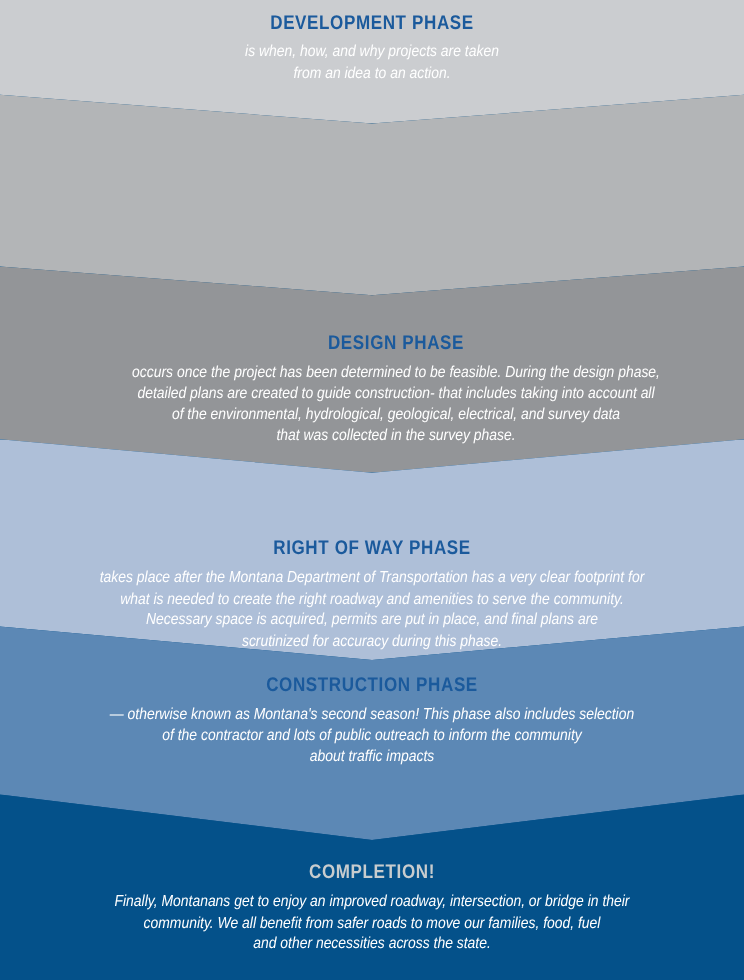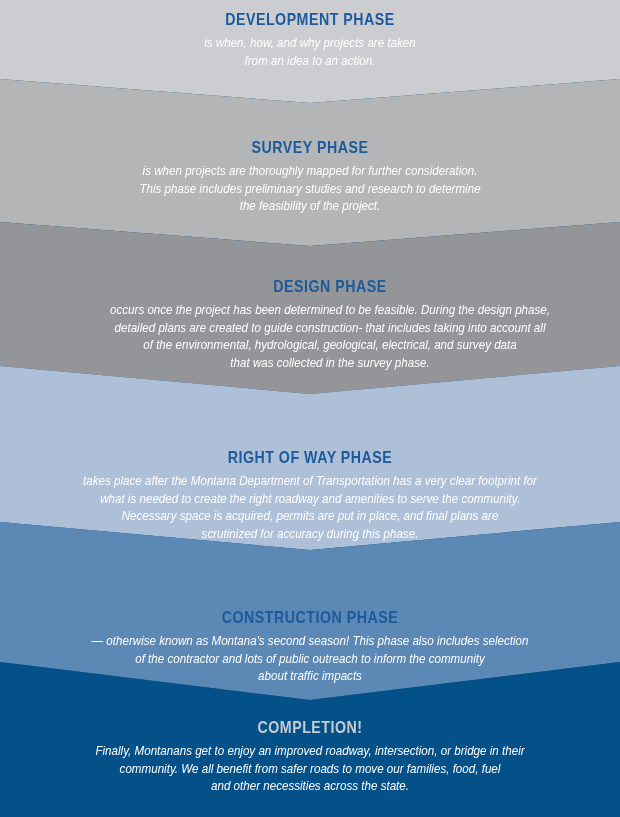--- a/index.html
+++ b/index.html
@@ -62,47 +62,41 @@
 <div id="infographic">
 
   <div class="phase-band" style="top:0px; height:103px; background:#cbcdd0; clip-path: polygon(0 0, 620px 0, 620px 79px, 310px 103px, 0 79px);"></div>
   <div class="phase-content" style="top:10px;">
     <div class="phase-title">DEVELOPMENT PHASE</div>
     <div class="phase-body">is when, how, and why projects are taken
 from an idea to an action.</div>
   </div>
 
   <div class="phase-band" style="top:79px; height:167px; background:#b3b5b7; clip-path: polygon(0 0, 310px 24px, 620px 0, 620px 143px, 310px 167px, 0 143px);"></div>
-  <div class="phase-content" style="top:138px;">
-    <div class="phase-title">SURVEY PHASE</div>
-    <div class="phase-body">is when projects are thoroughly mapped for further consideration.
-This phase includes preliminary studies and research to determine
-the feasibility of the project.</div>
-  </div>
 
   <div class="phase-band" style="top:222px; height:172px; background:#939598; clip-path: polygon(0 0, 310px 24px, 620px 0, 620px 144px, 310px 172px, 0 144px);"></div>
   <div class="phase-content" style="top:277px;margin-left:20px;">
     <div class="phase-title">DESIGN PHASE</div>
     <div class="phase-body">occurs once the project has been determined to be feasible. During the design phase,
 detailed plans are created to guide construction- that includes taking into account all
 of the environmental, hydrological, geological, electrical, and survey data
 that was collected in the survey phase.</div>
   </div>
 
   <div class="phase-band" style="top:366px; height:184px; background:#aebfd8; clip-path: polygon(0 0, 310px 28px, 620px 0, 620px 156px, 310px 184px, 0 156px);"></div>
   <div class="phase-content" style="top:448px;">
     <div class="phase-title">RIGHT OF WAY PHASE</div>
     <div class="phase-body">takes place after the Montana Department of Transportation has a very clear footprint for
 what is needed to create the right roadway and amenities to serve the community.
 Necessary space is acquired, permits are put in place, and final plans are
 scrutinized for accuracy during this phase.</div>
   </div>
 
   <div class="phase-band" style="top:522px; height:178px; background:#5c88b5; clip-path: polygon(0 0, 310px 28px, 620px 0, 620px 140px, 310px 178px, 0 140px);"></div>
-  <div class="phase-content" style="top:608px;">
+  <div class="phase-content" style="top:562px;">
     <div class="phase-title">CONSTRUCTION PHASE</div>
     <div class="phase-body">— otherwise known as Montana's second season! This phase also includes selection
 of the contractor and lots of public outreach to inform the community
 about traffic impacts</div>
   </div>
 
   <div class="phase-band" style="top:662px; height:155px; background:#04518a; clip-path: polygon(0 0, 310px 38px, 620px 0, 620px 155px, 0 155px);"></div>
   <div class="phase-content" style="top:718px;">
     <div class="phase-title light">COMPLETION!</div>
     <div class="phase-body">Finally, Montanans get to enjoy an improved roadway, intersection, or bridge in their

